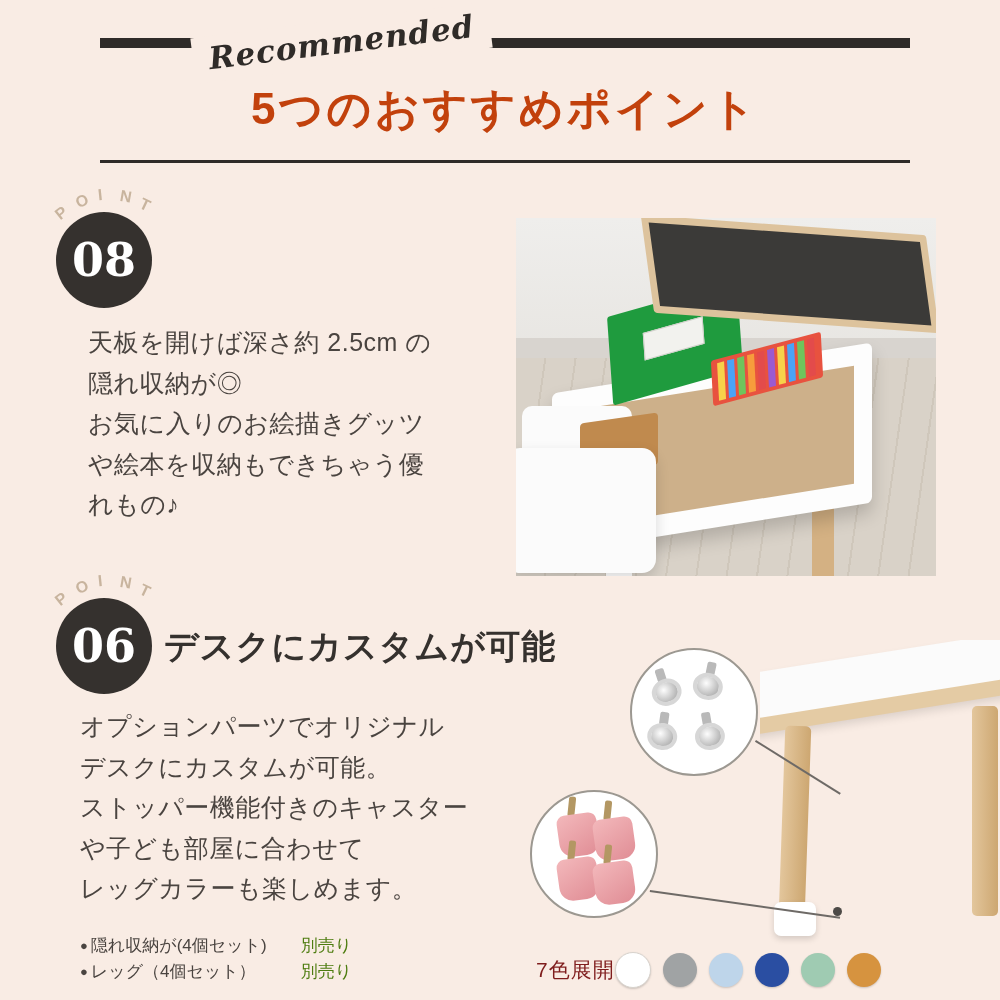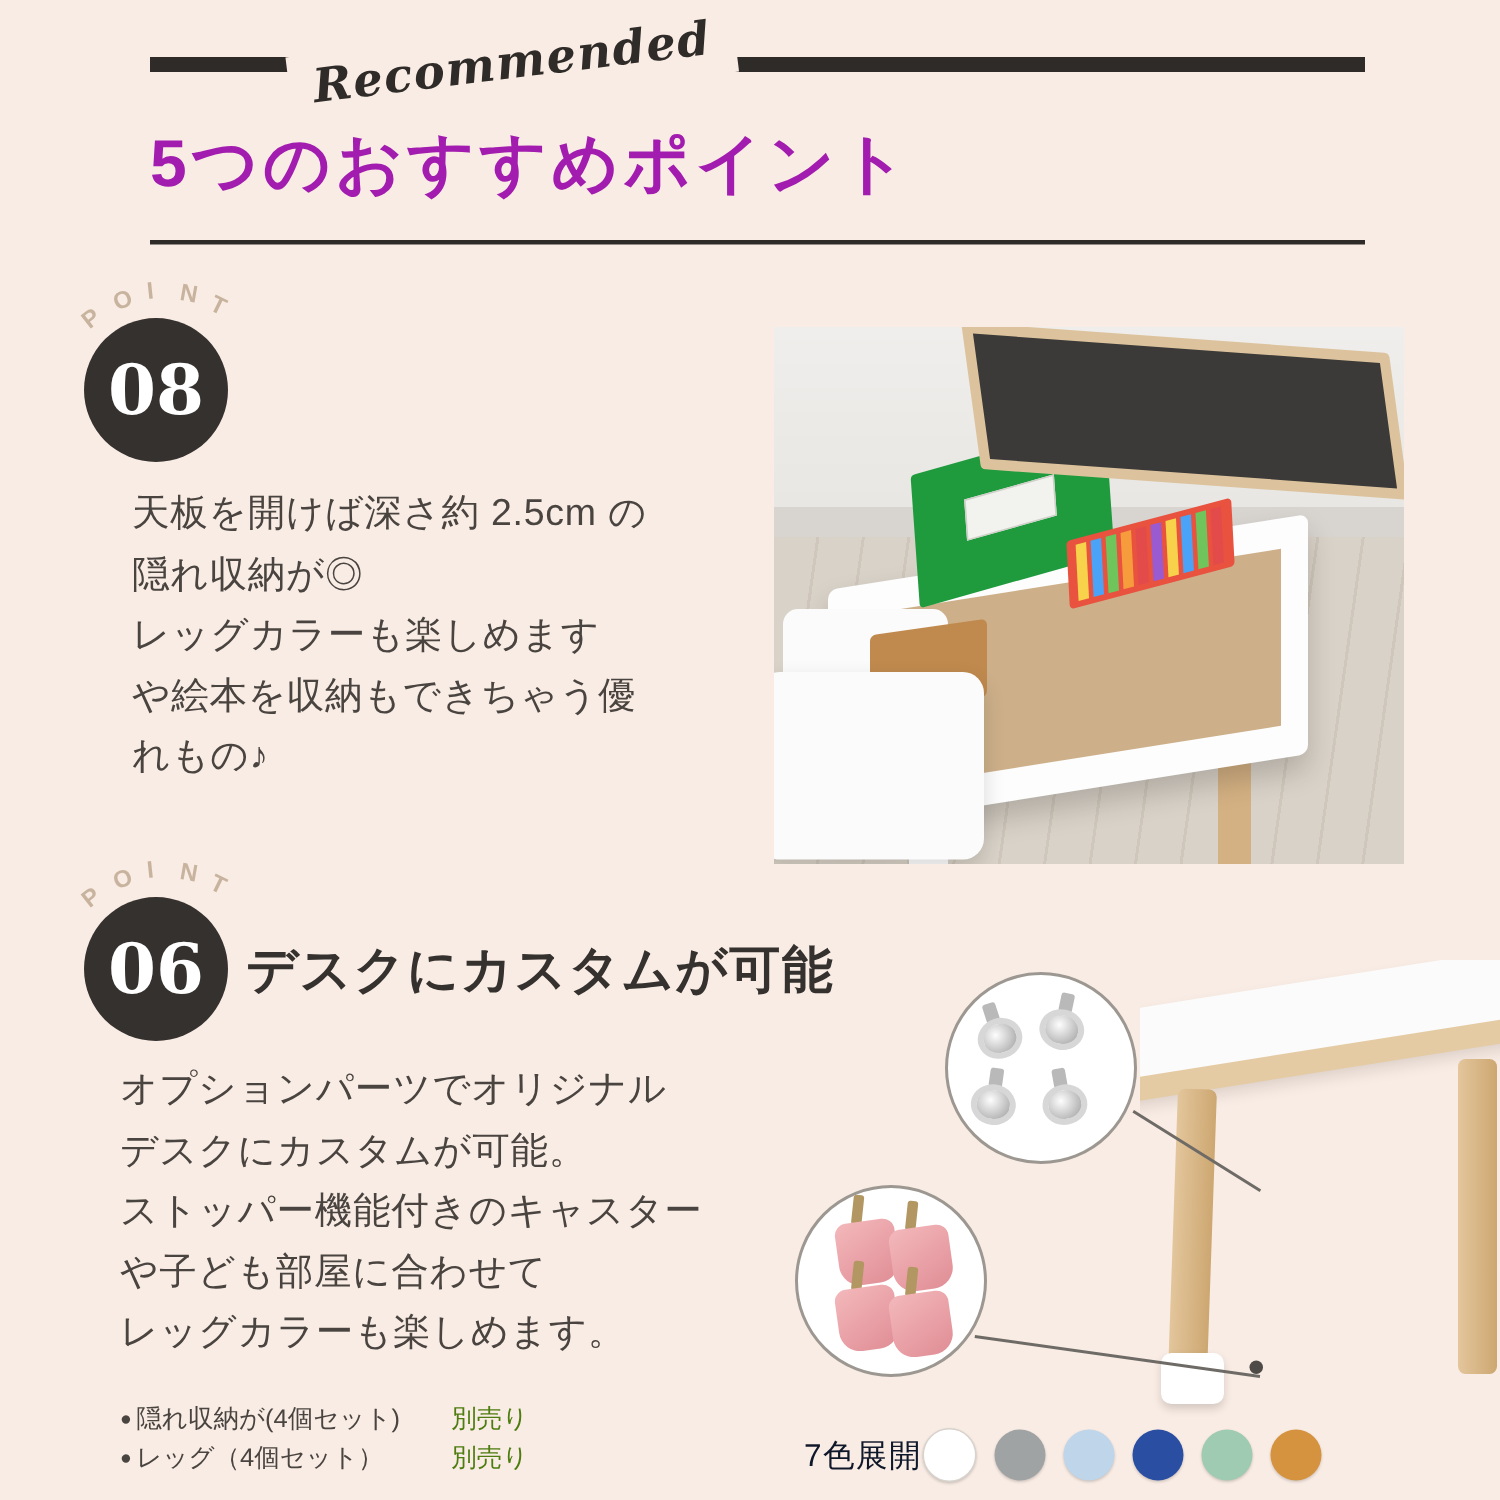--- a/index.html
+++ b/index.html
@@ -57,24 +57,24 @@
     color: #2f2b28;
     background: #f9ece4;
     padding: 4px 16px 6px 16px;
     letter-spacing: 1px;
   }
   .header-title {
     position: absolute;
     left: 0;
     top: 42px;
     width: 810px;
-    text-align: left;
+    text-align: center;
     font-size: 44px;
     font-weight: bold;
-    color: #a21caf;
+    color: #c2410c;
     letter-spacing: 3px;
   }
 
   
   .point-badge {
     position: absolute;
     width: 96px;
     height: 96px;
   }
   .point-circle {
@@ -319,21 +319,21 @@
   
   .colors-row {
     position: absolute;
     left: 536px;
     top: 952px;
     display: flex;
     align-items: center;
   }
   .colors-label {
     font-size: 21px;
-    color: #0f172a;
+    color: #7f1d1d;
     letter-spacing: 1px;
   }
   .swatch {
     width: 34px;
     height: 34px;
     border-radius: 50%;
     margin-right: 12px;
     box-shadow: 0 1px 2px rgba(0,0,0,0.18);
   }
   .swatch.white { border: 1px solid #d8d3cd; }
@@ -355,21 +355,21 @@
       <span class="pw1">P</span>
       <span class="pw2">O</span>
       <span class="pw3">I</span>
       <span class="pw4">N</span>
       <span class="pw5">T</span>
     </div>
     <div class="point-circle">08</div>
   </div>
   <div class="point-body" style="left:88px; top:322px; width:420px; white-space:pre-line;">天板を開けば深さ約 2.5cm の
 隠れ収納が◎
-レッグカラーも楽しめます
+お気に入りのお絵描きグッツ
 や絵本を収納もできちゃう優
 れもの♪</div>
 
   <div class="photo1">
     <div class="p1-wall"></div>
     <div class="p1-wallshadow"></div>
     <div class="p1-floor"></div>
 
     <div class="p1-leg" style="left:92px; top:268px; height:80px;"></div>
     <div class="p1-leg" style="left:296px; top:288px; height:86px;"></div>

